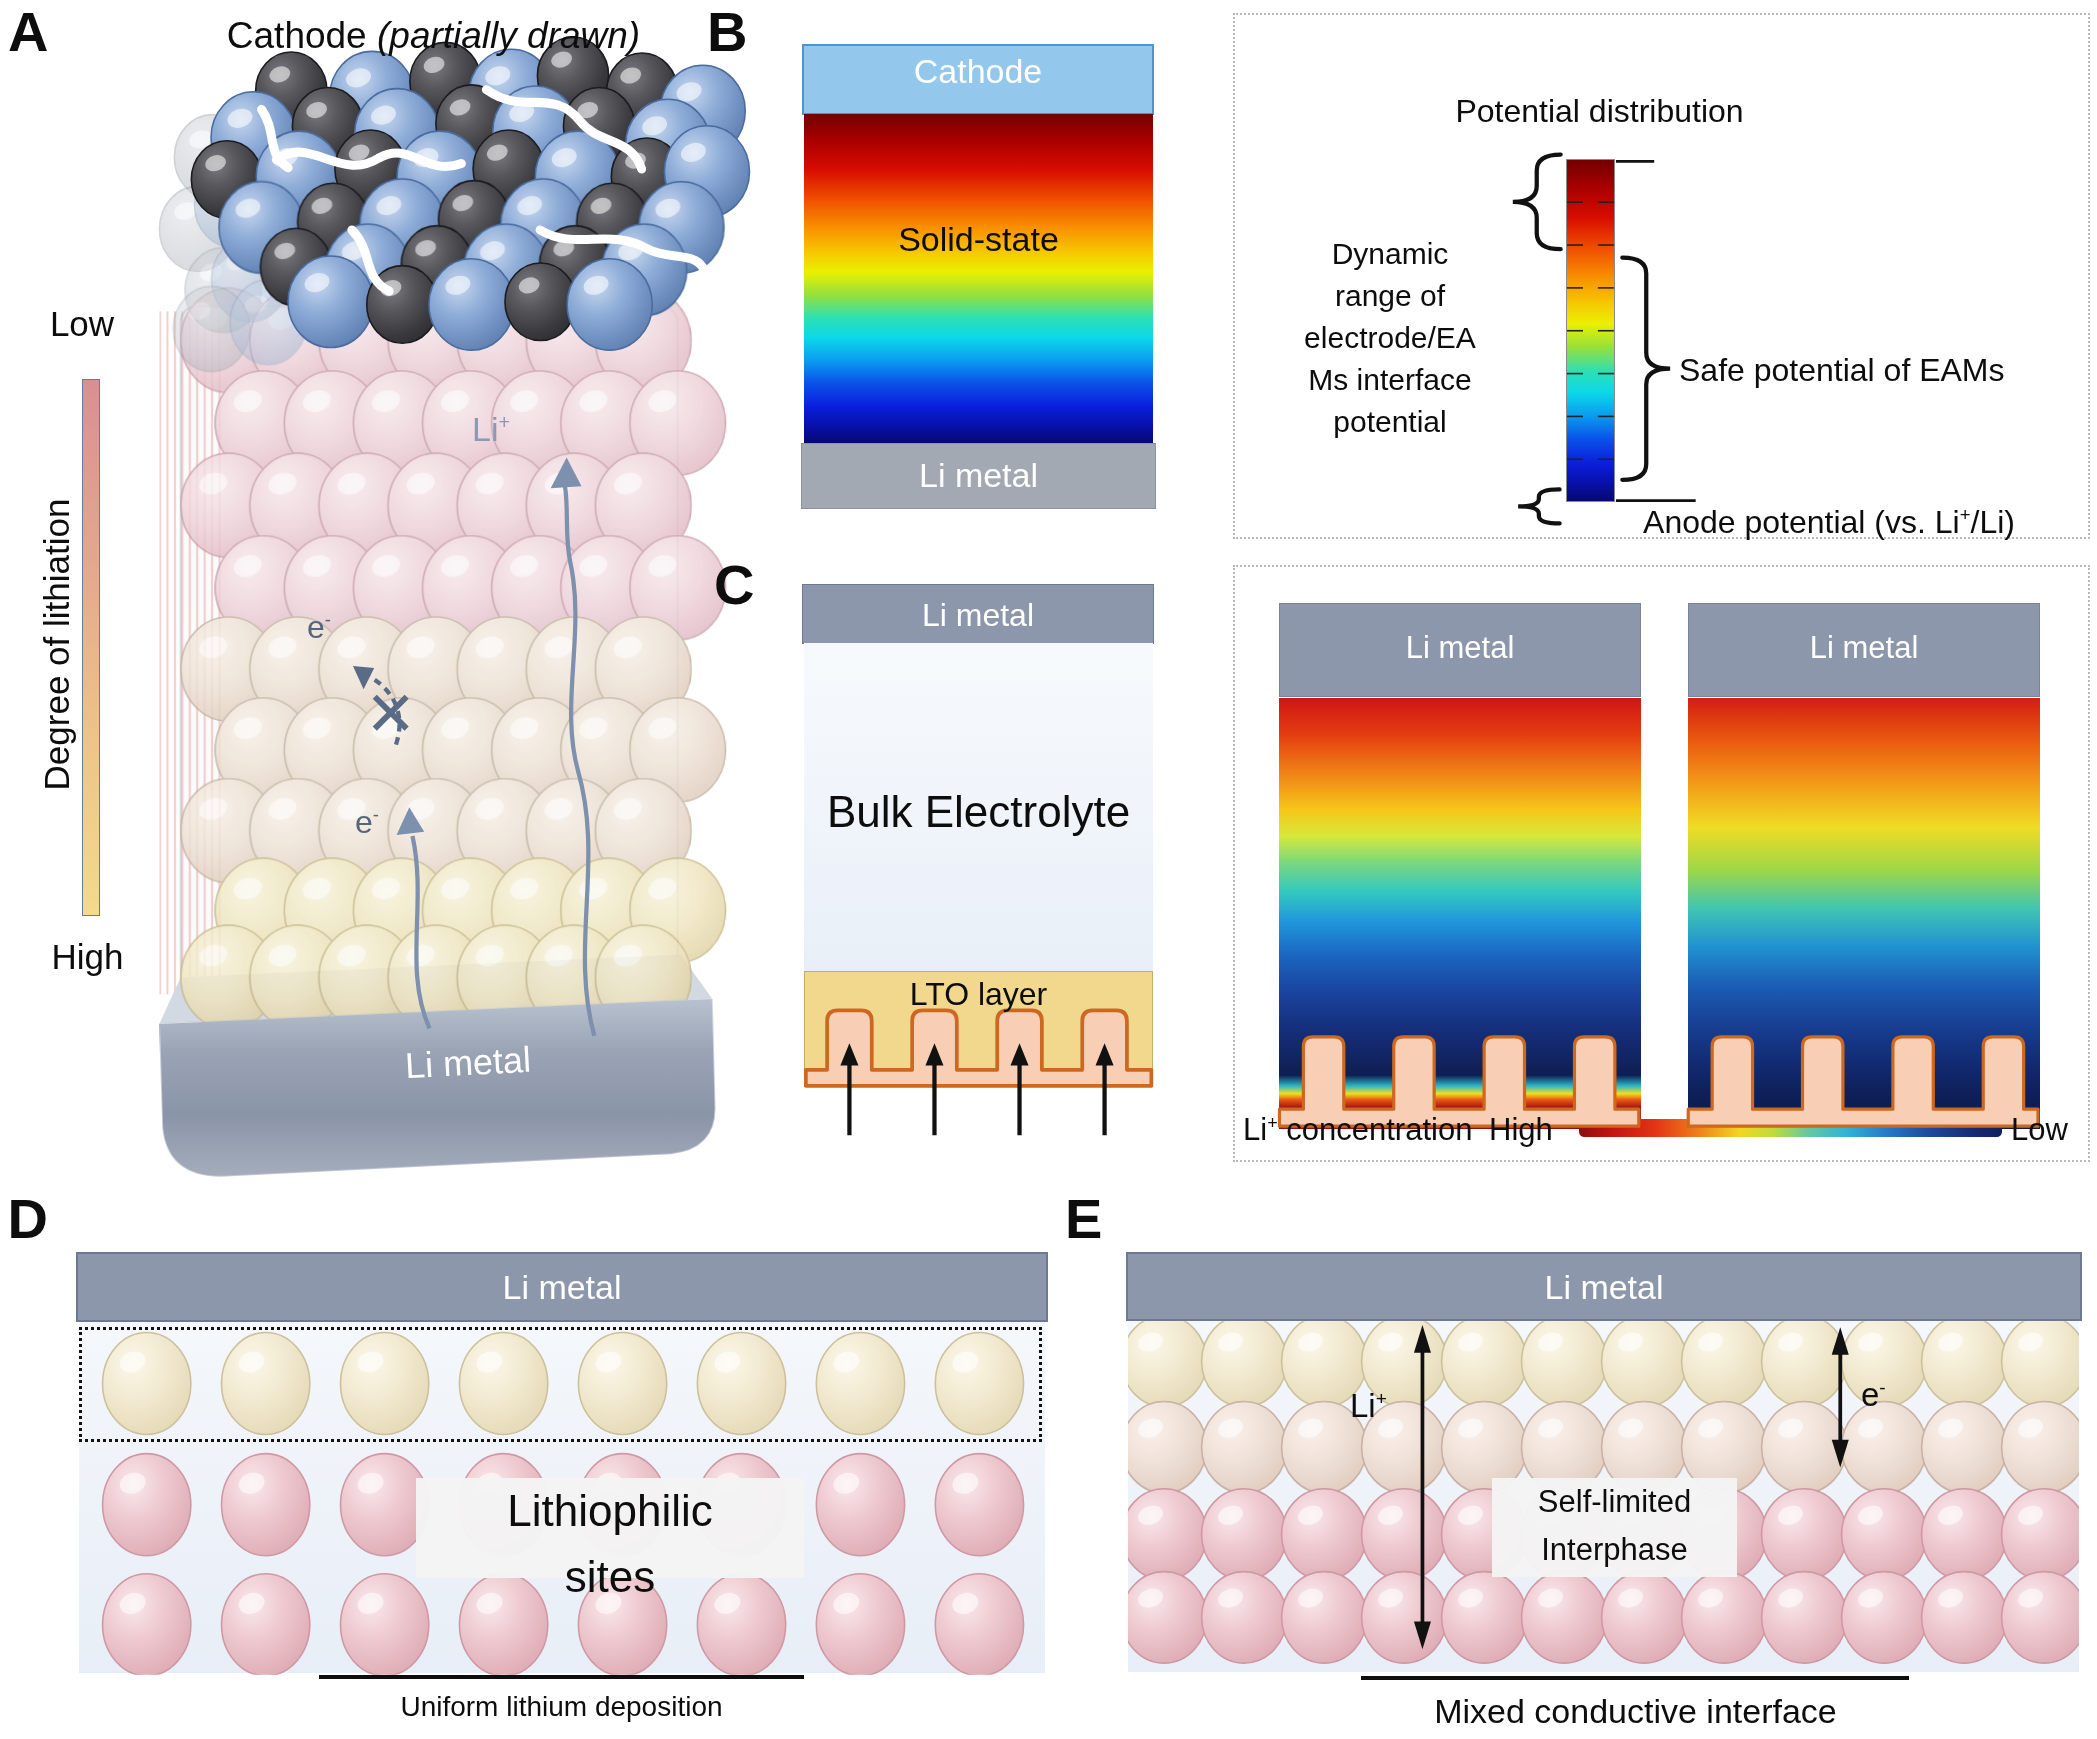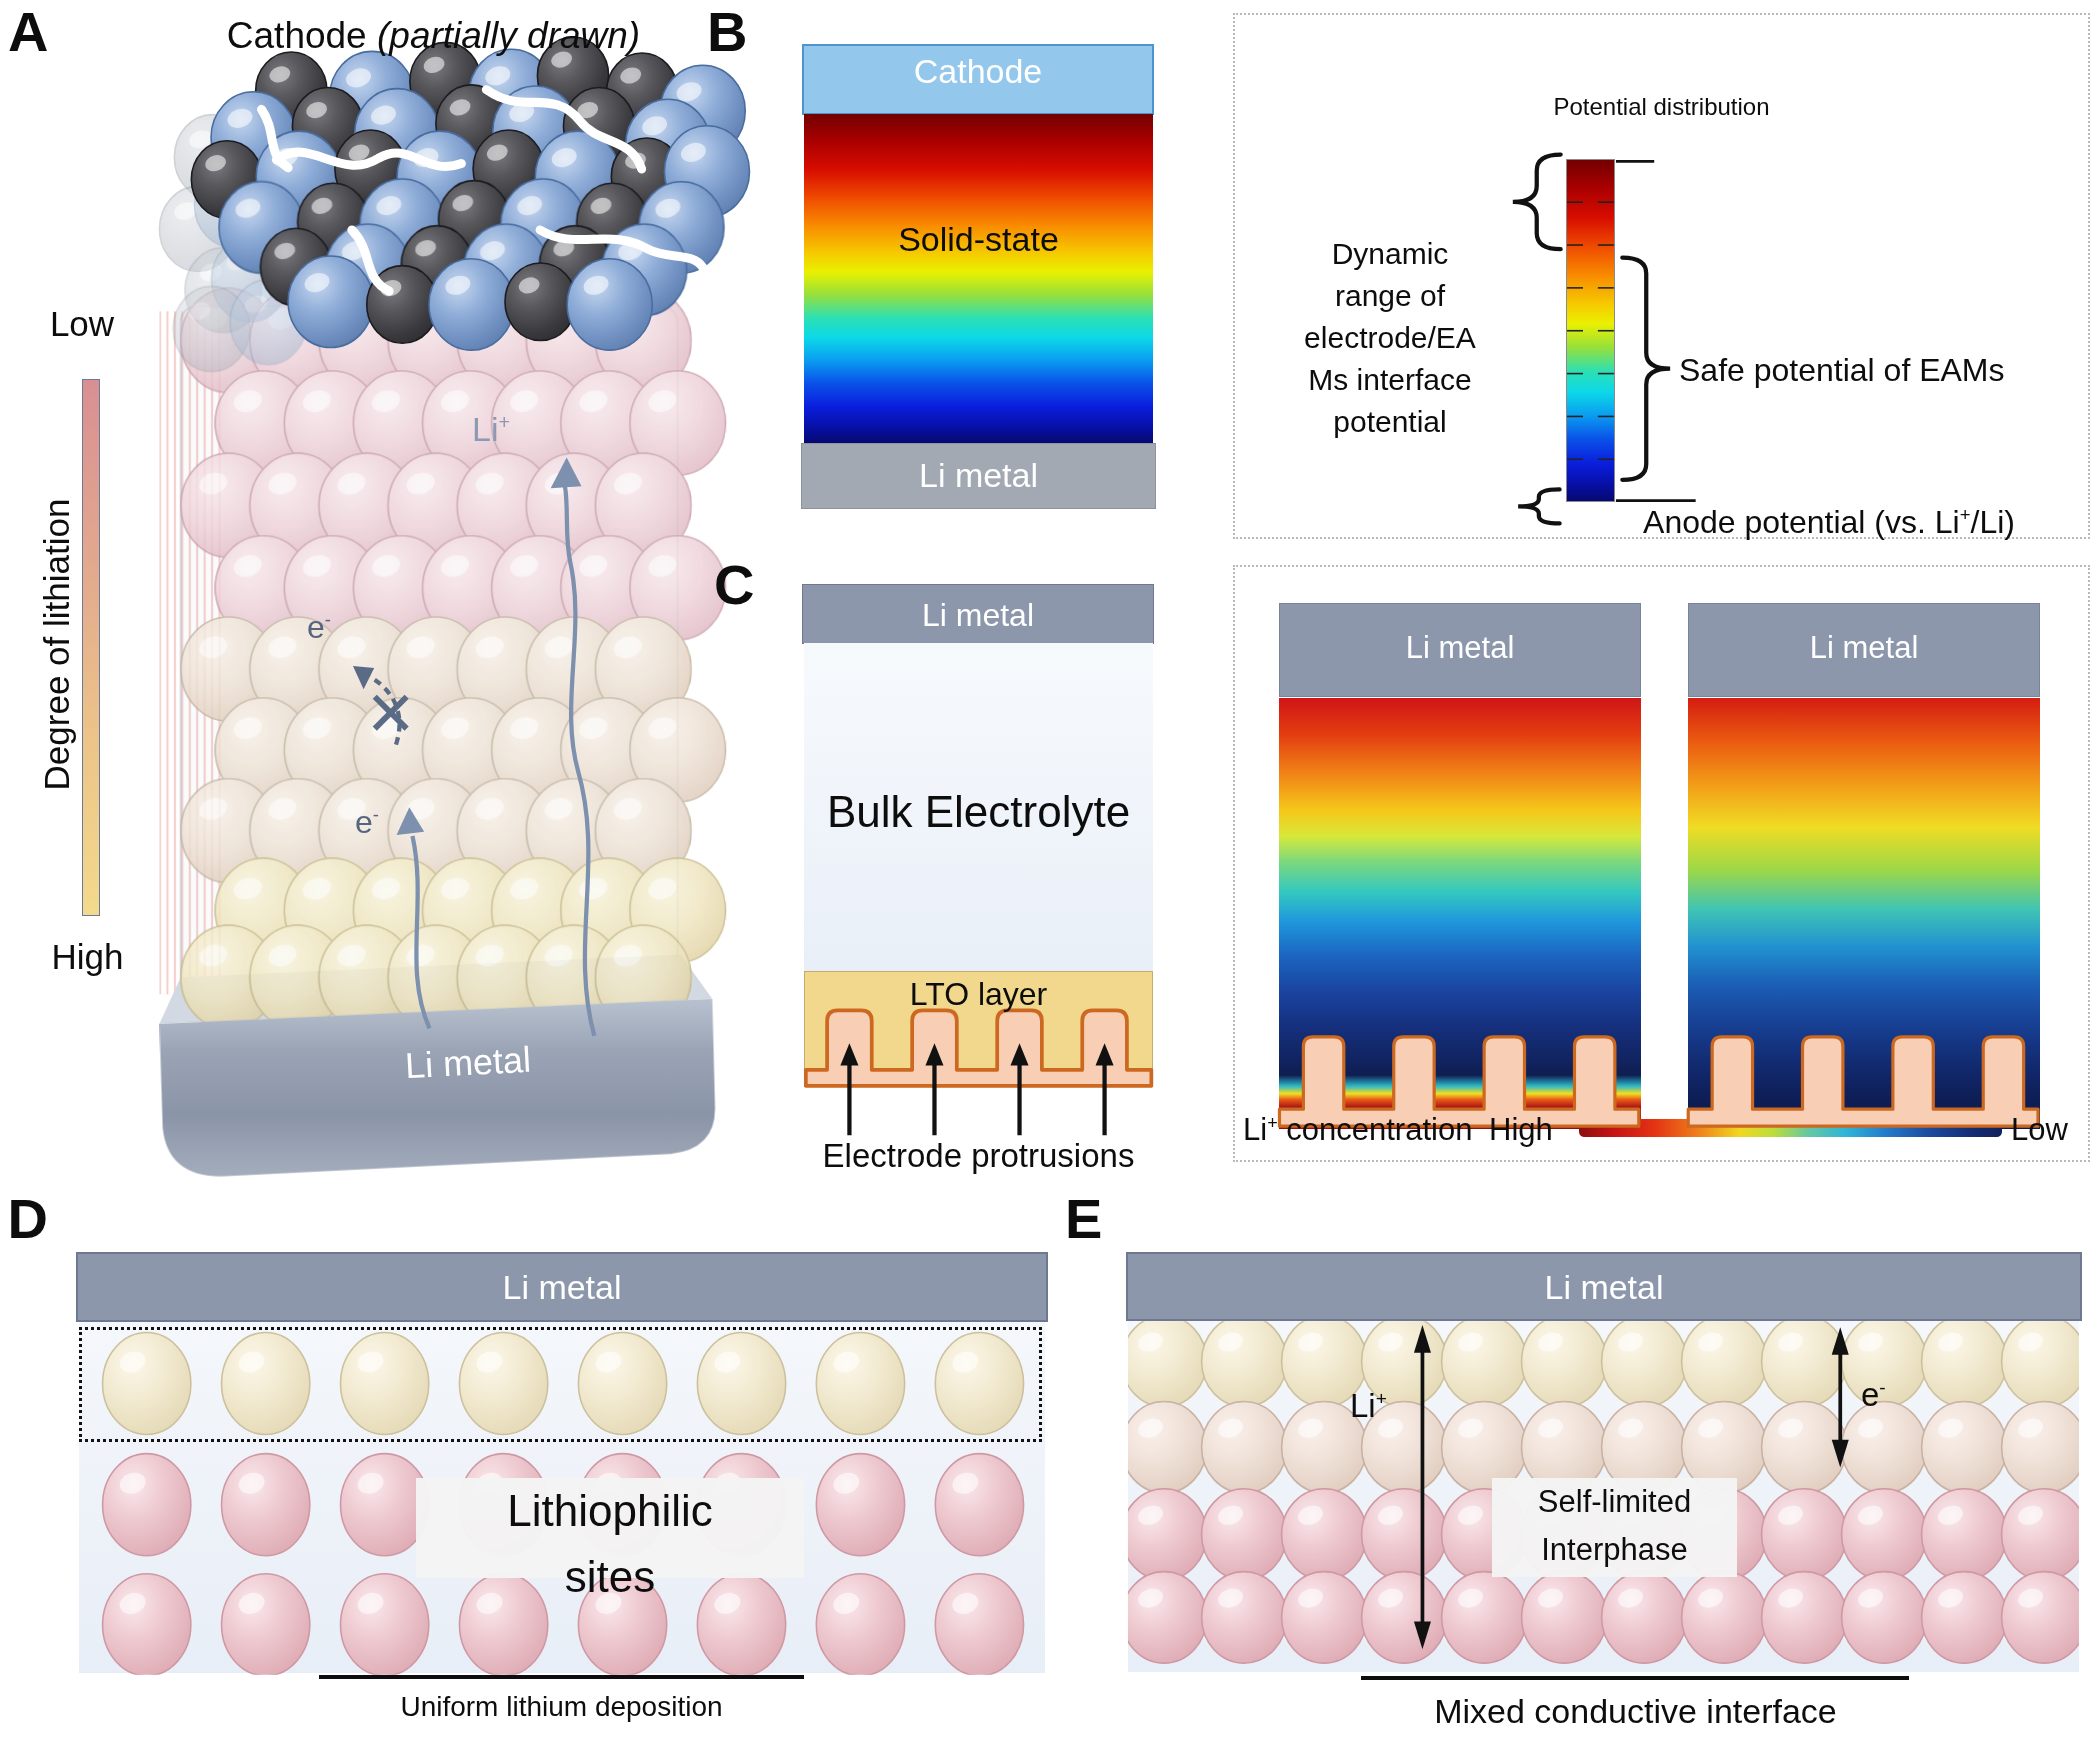--- a/index.html
+++ b/index.html
@@ -943,37 +943,36 @@
     <span>e</span><sup>-</sup>
   </div>
   <div class="abs ctr white" style="left:319px;top:1042px;width:298px;font-size:36px;transform:rotate(-3deg)">Li metal</div>
 
   <div class="abs ctr white" style="left:802px;top:52px;width:352px;font-size:34px">Cathode</div>
   <div class="abs ctr" style="left:804px;top:217px;width:349px;font-size:34px;line-height:1.3">
     <div>Solid-state</div>
   </div>
   <div class="abs ctr white" style="left:801px;top:456px;width:355px;font-size:34px">Li metal</div>
 
-  <div class="abs ctr" style="left:1233px;top:93px;width:857px;font-size:24px">Potential distribution</div>
+  <div class="abs ctr" style="left:1171px;top:93px;width:857px;font-size:32px">Potential distribution</div>
   <div class="abs ctr" style="left:1241px;top:233px;width:298px;font-size:30px;line-height:1.4">
     <div>Dynamic</div>
       <div>range of</div>
     <div>electrode/EA</div>
       <div>Ms interface</div>
     <div>potential</div>
   </div>
   <div class="abs" style="left:1679px;top:352px;font-size:32px">Safe potential of EAMs</div>
   <div class="abs ctr" style="left:1563px;top:504px;width:532px;font-size:32px">
     <span>Anode potential (vs. Li</span><sup>+</sup><span>/Li)</span>
   </div>
 
   <div class="abs ctr white" style="left:802px;top:597px;width:352px;font-size:32px">Li metal</div>
   <div class="abs ctr" style="left:804px;top:787px;width:349px;font-size:44px">Bulk Electrolyte</div>
   <div class="abs ctr" style="left:804px;top:976px;width:349px;font-size:32px">LTO layer</div>
-  <div class="abs ctr" style="left:739px;top:1137px;width:479px;font-size:33px">Electrode protrusions</div>
 
   <div class="abs ctr white" style="left:1279px;top:630px;width:362px;font-size:31px">Li metal</div>
   <div class="abs ctr white" style="left:1688px;top:630px;width:352px;font-size:31px">Li metal</div>
   <div class="abs" style="left:1243px;top:1112px;font-size:31px">
     <span>Li</span><sup>+</sup><span> concentration</span>
   </div>
   <div class="abs" style="left:1489px;top:1112px;font-size:31px">High</div>
   <div class="abs" style="left:2011px;top:1112px;font-size:31px">Low</div>
 
   <div class="abs ctr white" style="left:76px;top:1268px;width:972px;font-size:34px">Li metal</div>

